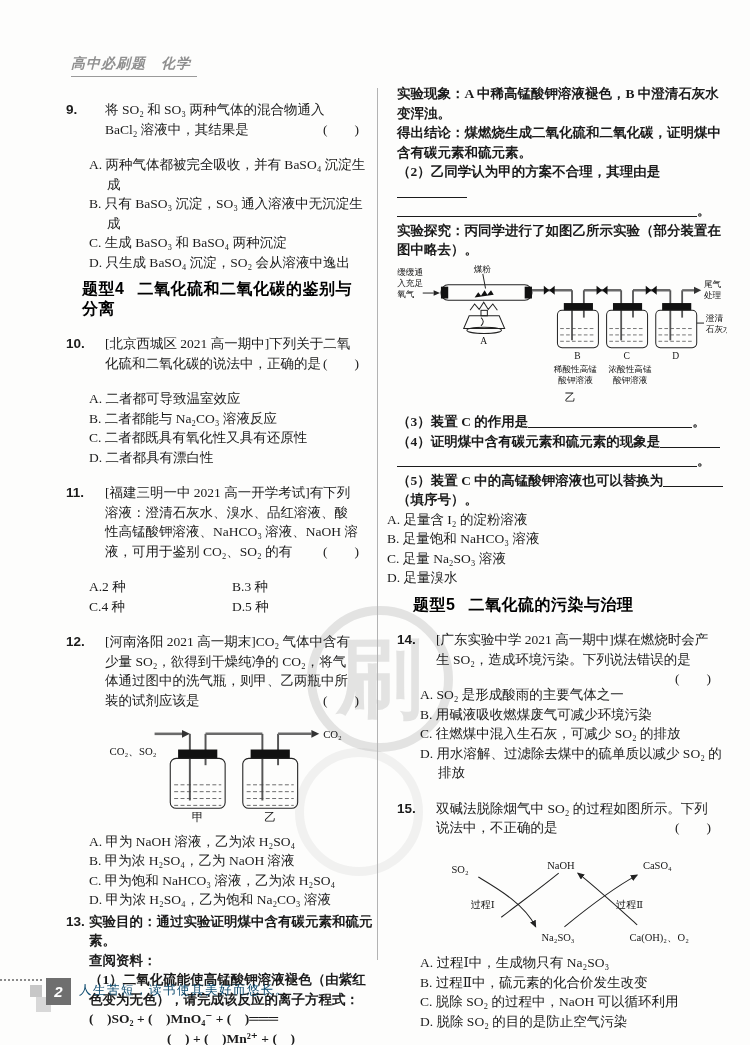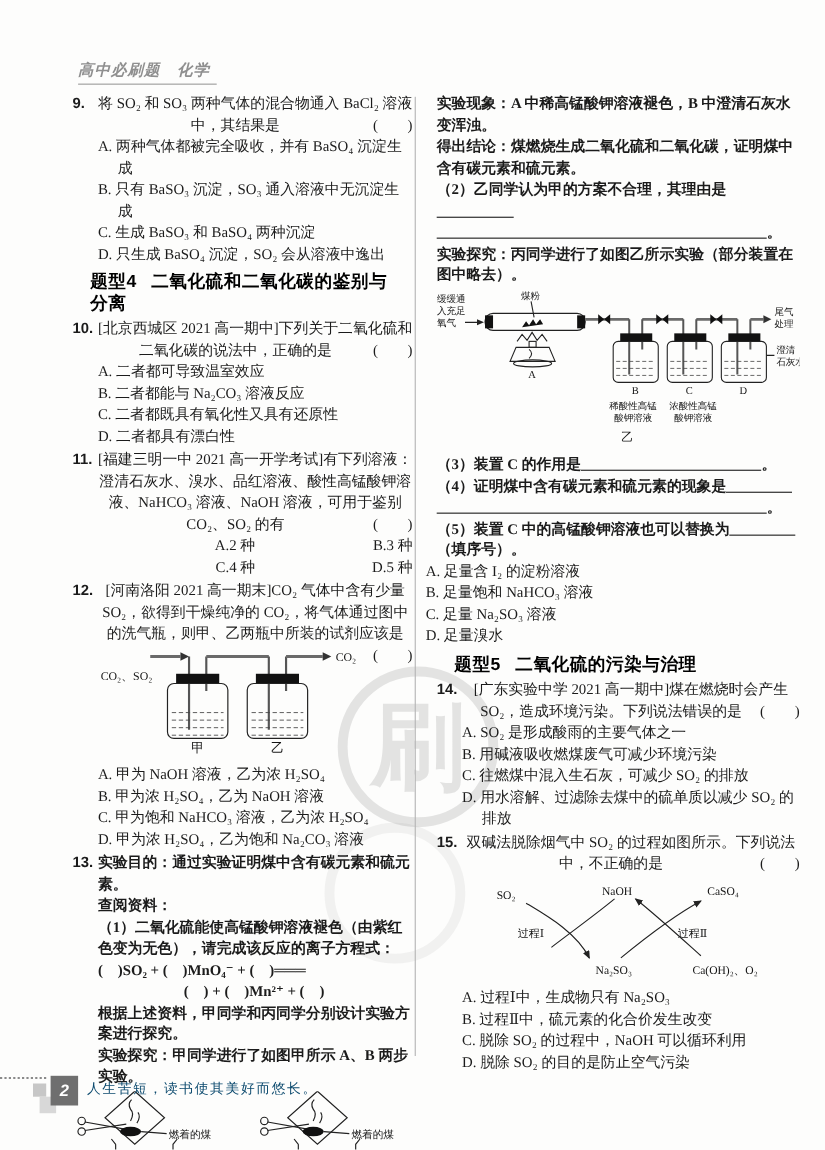--- a/index.html
+++ b/index.html
@@ -17,24 +17,24 @@
   .wm1{left:307px;top:606px;width:128px;height:128px;font-size:86px;}
   .wm2{left:295px;top:748px;width:110px;height:110px;opacity:.12;font-size:70px;}
   
   .divider{position:absolute;left:377px;top:88px;width:1px;height:872px;background:#b3b3b3;}
   .col{position:absolute;top:84px;font-size:13.5px;line-height:19.5px;}
   .col.left{left:66px;width:309px;}
   .col.right{left:397px;width:330px;}
   .q{position:relative;padding-left:23px;margin-bottom:2px;}
   .qnum{position:absolute;left:0;top:0;font-family:"Liberation Sans",sans-serif;
         font-weight:bold;font-size:13.5px;}
-  .stem{margin:0;text-align:center;}
+  .stem{margin:16px;}
   .ansbr{float:right;white-space:pre;}
   .opt{padding-left:18px;text-indent:-18px;}
-  .optrow{display:flex;text-align:right;}
+  .optrow{display:flex;}
   .optrow .opt{width:150px;}
   .sec{font-family:"Liberation Sans",sans-serif;font-weight:bold;font-size:16px;
        color:#000;margin:7px 16px 3px;letter-spacing:.5px;}
   .sec .t{margin-left:13px;}
   .para{margin:0;font-weight:bold;}
   .eq{white-space:pre;}
   .eq2{text-align:center;padding-right:2px;white-space:pre;}
   .bl{display:inline-block;border-bottom:1.2px solid #1b1b1b;height:13px;vertical-align:-2px;}
   .w60{width:60px}.w70{width:70px}.w160{width:164px}.w300{width:300px}
   .indent8{padding-left:8px;}

